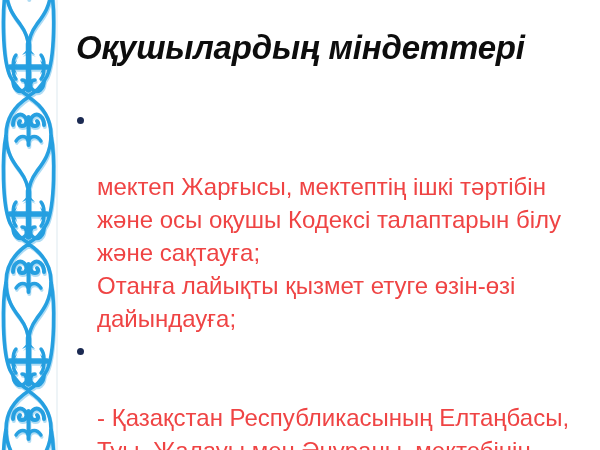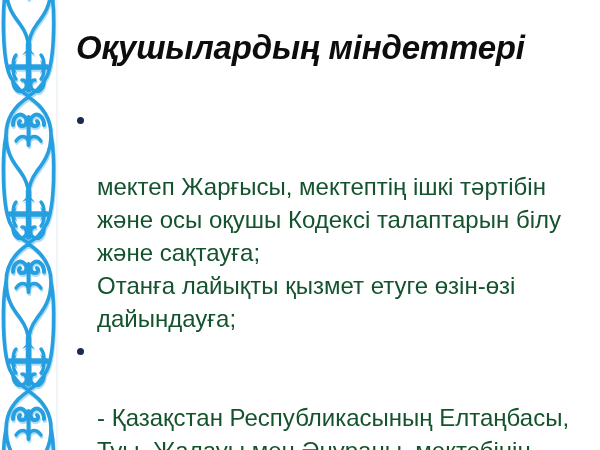--- a/index.html
+++ b/index.html
@@ -68,21 +68,21 @@
     margin: 0;
     padding: 0;
     list-style: none;
   }
   .bullet-item {
     position: relative;
     padding-left: 27px;
     margin: 0 0 0 0;
     font-size: 24px;
     line-height: 33px;
-    color: #14532d;
+    color: #ef4444;
     font-weight: normal;
     white-space: pre-line;
   }
   .bullet-item + .bullet-item {
     margin-top: 0px;
   }
   .bullet-dot {
     position: absolute;
     left: 7px;
     top: 13px;

